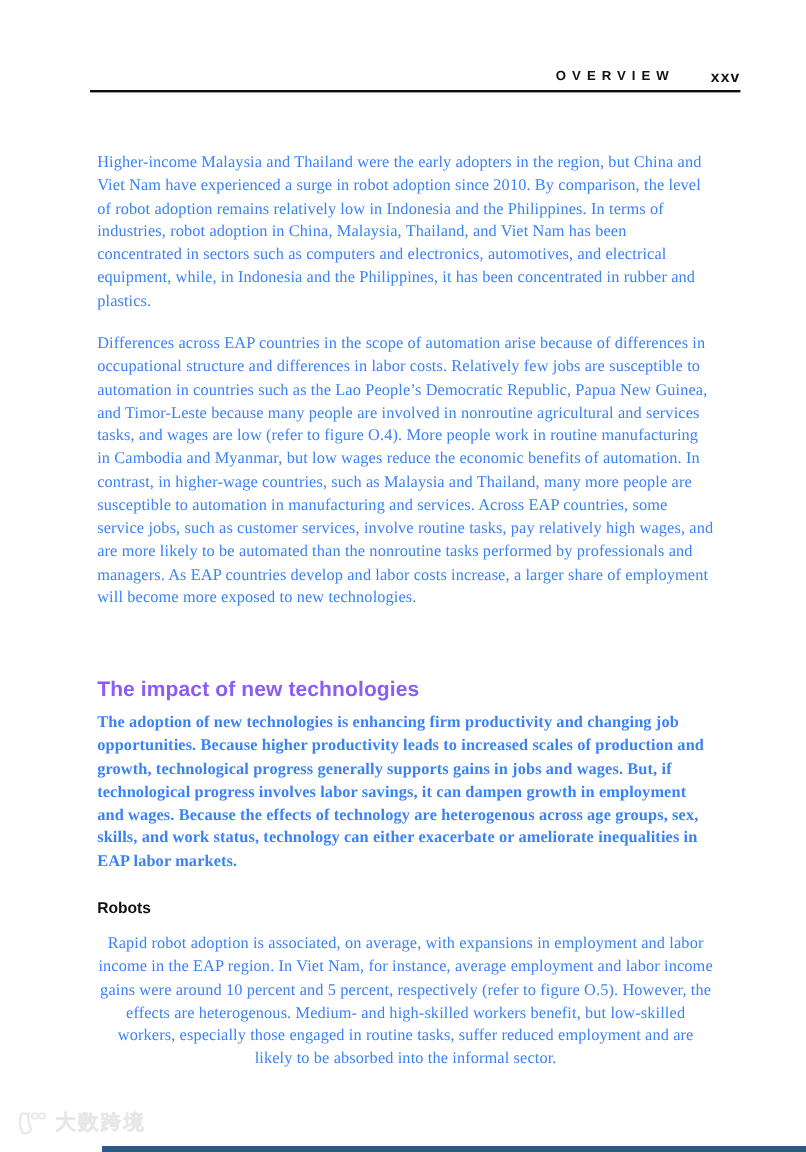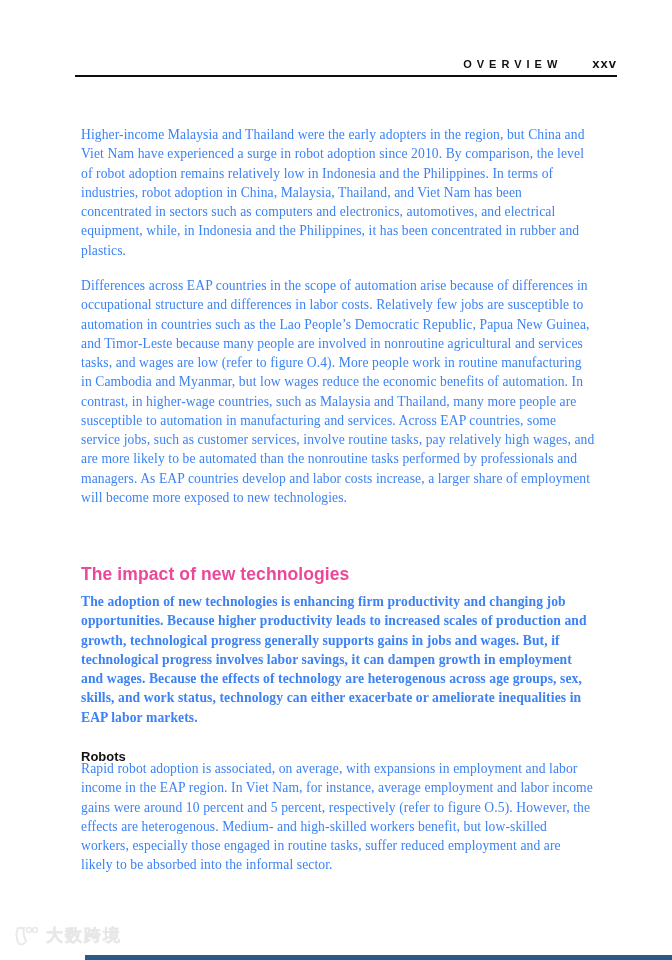--- a/index.html
+++ b/index.html
@@ -54,21 +54,21 @@
     width: 514px;
     font-size: 13.6px;
     line-height: 19.25px;
     letter-spacing: 0.1px;
     text-align: left;
     color: #3b82f6;
   }
   .para-1 { top: 125px; }
   .para-2 { top: 276px; }
   .para-3 { top: 592px; font-weight: bold; }
-  .para-4 { top: 759px; }
+  .para-4 { top: 776px; text-align: center; }
 
   .section-heading {
     position: absolute;
     left: 81px;
     top: 564px;
     width: 514px;
     font-family: "Liberation Sans", sans-serif;
     font-size: 17.5px;
     font-weight: 700;
     letter-spacing: 0.1px;
@@ -122,21 +122,21 @@
   <div class="running-header">
     <span class="header-section">OVERVIEW</span>
     <span class="header-folio">xxv</span>
   </div>
   <div class="header-rule"></div>
 
   <p class="para para-1">Higher-income Malaysia and Thailand were the early adopters in the region, but China and Viet Nam have experienced a surge in robot adoption since 2010. By comparison, the level of robot adoption remains relatively low in Indonesia and the Philippines. In terms of industries, robot adoption in China, Malaysia, Thailand, and Viet Nam has been concentrated in sectors such as computers and electronics, automotives, and electrical equipment, while, in Indonesia and the Philippines, it has been concentrated in rubber and plastics.</p>
 
   <p class="para para-2">Differences across EAP countries in the scope of automation arise because of differences in occupational structure and differences in labor costs. Relatively few jobs are susceptible to automation in countries such as the Lao People’s Democratic Republic, Papua New Guinea, and Timor-Leste because many people are involved in nonroutine agricultural and services tasks, and wages are low (refer to figure O.4). More people work in routine manufacturing in Cambodia and Myanmar, but low wages reduce the economic benefits of automation. In contrast, in higher-wage countries, such as Malaysia and Thailand, many more people are susceptible to automation in manufacturing and services. Across EAP countries, some service jobs, such as customer services, involve routine tasks, pay relatively high wages, and are more likely to be automated than the nonroutine tasks performed by professionals and managers. As EAP countries develop and labor costs increase, a larger share of employment will become more exposed to new technologies.</p>
 
-  <h1 class="section-heading" style="color: #ec4899;">The impact of new technologies</h1>
+  <h1 class="section-heading" style="color: #8b5cf6;">The impact of new technologies</h1>
 
   <p class="para para-3">The adoption of new technologies is enhancing firm productivity and changing job opportunities. Because higher productivity leads to increased scales of production and growth, technological progress generally supports gains in jobs and wages. But, if technological progress involves labor savings, it can dampen growth in employment and wages. Because the effects of technology are heterogenous across age groups, sex, skills, and work status, technology can either exacerbate or ameliorate inequalities in EAP labor markets.</p>
 
   <h2 class="sub-heading">Robots</h2>
 
   <p class="para para-4">Rapid robot adoption is associated, on average, with expansions in employment and labor income in the EAP region. In Viet Nam, for instance, average employment and labor income gains were around 10 percent and 5 percent, respectively (refer to figure O.5). However, the effects are heterogenous. Medium- and high-skilled workers benefit, but low-skilled workers, especially those engaged in routine tasks, suffer reduced employment and are likely to be absorbed into the informal sector.</p>
 
   <div class="watermark">
     <span>
       <svg class="watermark-logo" width="26" height="22" viewBox="0 0 26 22">

